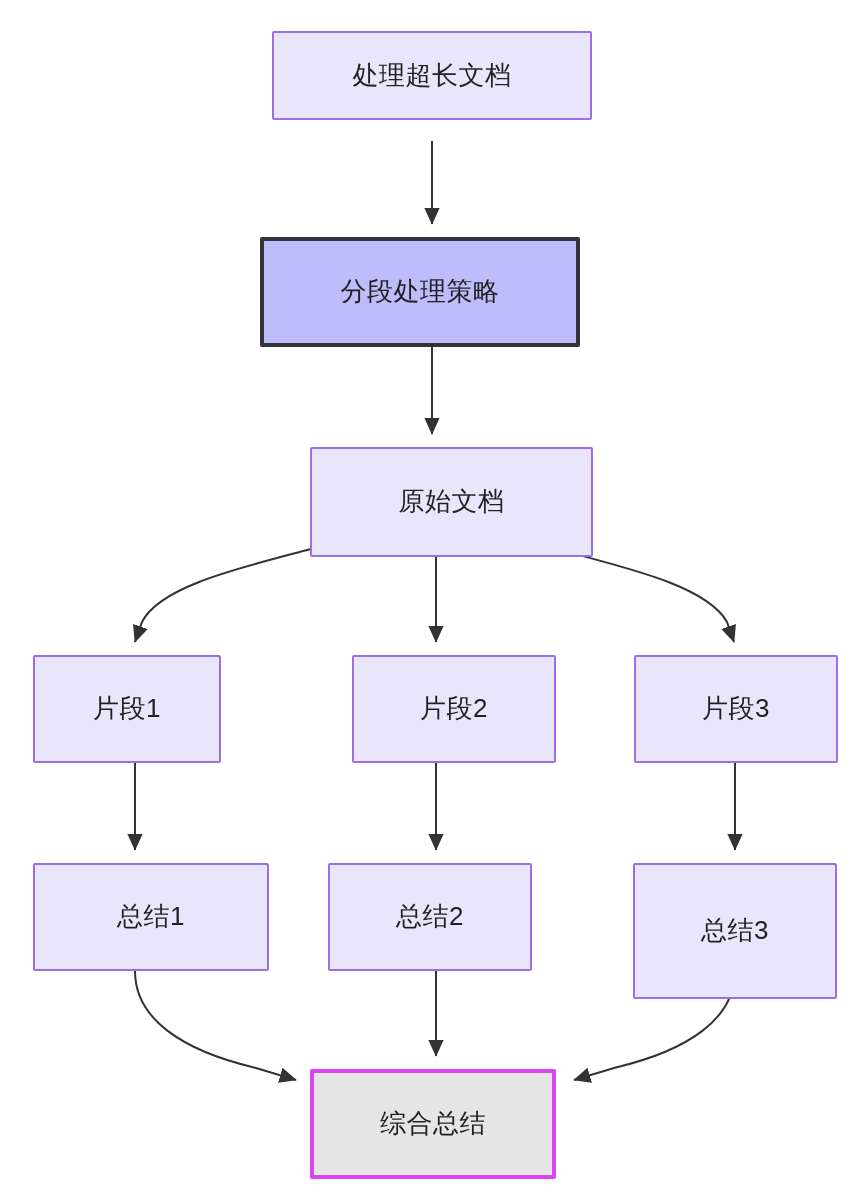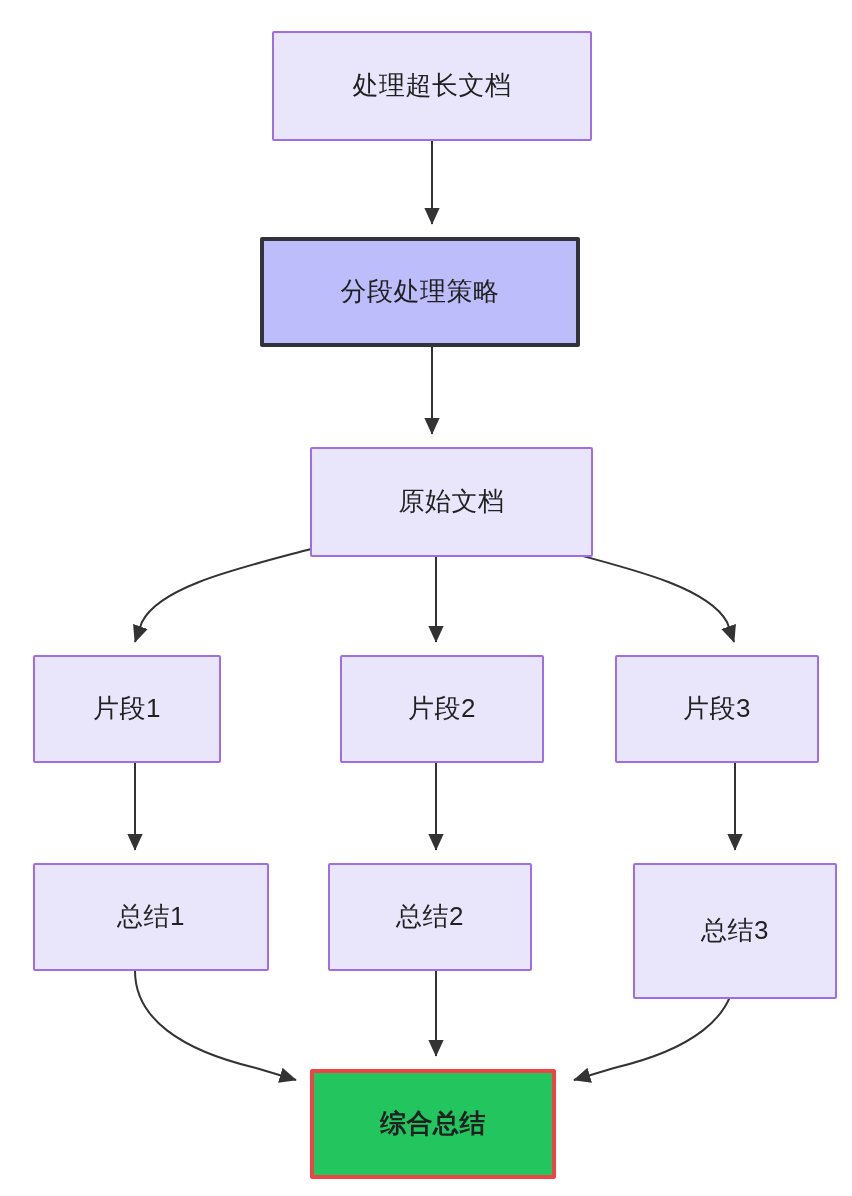--- a/index.html
+++ b/index.html
@@ -48,24 +48,23 @@
     border-radius: 2px;
   }
   
   .node.style-strategy {
     background: #bdbdfb;
     border: 4px solid #32323a;
     border-radius: 2px;
   }
   
   .node.style-final {
-    background: #22c55e;
-    border: 4px solid #ef4444;
+    background: #e5e5e5;
+    border: 4px solid #d946ef;
     border-radius: 2px;
-    font-weight: bold;
   }
 </style>
 </head>
 <body>
 
 <div id="diagram">
 
   <svg id="edge-layer" viewBox="0 0 852 1196" width="852" height="1196">
     <defs>
       <marker id="arrowhead" markerWidth="9" markerHeight="9" refX="8.2" refY="4.5" orient="auto" markerUnits="strokeWidth">
@@ -90,36 +89,36 @@
     <path d="M735,763 L735,850" fill="none" stroke="#333333" stroke-width="2" marker-end="url(#arrowhead)"></path>
 
     <path d="M135,971 C135,1018 180,1050 256,1068 L296,1080" fill="none" stroke="#333333" stroke-width="2" marker-end="url(#arrowhead)"></path>
 
     <path d="M436,971 L436,1056" fill="none" stroke="#333333" stroke-width="2" marker-end="url(#arrowhead)"></path>
 
     <path d="M735,971 C735,1018 690,1050 614,1068 L574,1080" fill="none" stroke="#333333" stroke-width="2" marker-end="url(#arrowhead)"></path>
   </svg>
 
   <div id="node-layer">
-      <div class="node style-default" style="left: 272px; top: 31px; width: 320px; height: 110px;">
+      <div class="node style-default" style="left: 272px; top: 31px; width: 320px; height: 89px;">
         <span class="node-label">处理超长文档</span>
       </div>
       <div class="node style-strategy" style="left: 260px; top: 237px; width: 320px; height: 110px;">
         <span class="node-label">分段处理策略</span>
       </div>
       <div class="node style-default" style="left: 310px; top: 447px; width: 283px; height: 110px;">
         <span class="node-label">原始文档</span>
       </div>
       <div class="node style-default" style="left: 33px; top: 655px; width: 188px; height: 108px;">
         <span class="node-label">片段1</span>
       </div>
-      <div class="node style-default" style="left: 340px; top: 655px; width: 204px; height: 108px; text-align: right;">
+      <div class="node style-default" style="left: 352px; top: 655px; width: 204px; height: 108px; text-align: right;">
         <span class="node-label">片段2</span>
       </div>
-      <div class="node style-default" style="left: 615px; top: 655px; width: 204px; height: 108px;">
+      <div class="node style-default" style="left: 634px; top: 655px; width: 204px; height: 108px;">
         <span class="node-label">片段3</span>
       </div>
       <div class="node style-default" style="left: 33px; top: 863px; width: 236px; height: 108px;">
         <span class="node-label">总结1</span>
       </div>
       <div class="node style-default" style="left: 328px; top: 863px; width: 204px; height: 108px;">
         <span class="node-label">总结2</span>
       </div>
       <div class="node style-default" style="left: 633px; top: 863px; width: 204px; height: 136px;">
         <span class="node-label">总结3</span>

